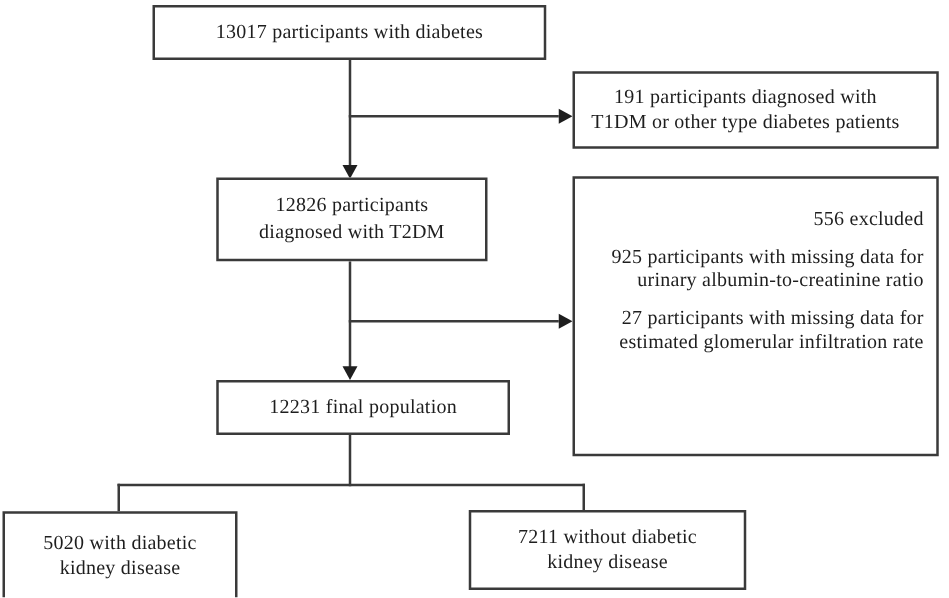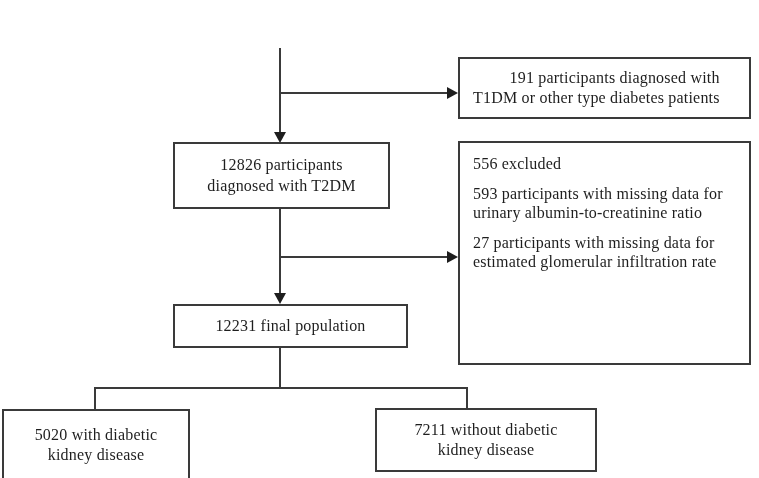--- a/index.html
+++ b/index.html
@@ -24,28 +24,29 @@
     display: flex;
     align-items: center;
     justify-content: center;
     font-size: 16px;
     line-height: 1.28;
     letter-spacing: 0.2px;
   }
   .node.center-text { text-align: center; }
   .node.left-text {
     justify-content: flex-start;
-    text-align: right;
+    text-align: center;
     padding-left: 13px;
     padding-right: 8px;
   }
   .lines { white-space: pre-line; }
   .node.excluded {
     display: block;
-    padding: 11px 10px 6px 13px;
+    padding: 23px 10px 6px 13px;
+    text-align: right;
   }
   .node.excluded .para {
     margin: 0 0 10px 0;
     line-height: 1.22;
   }
   .node.excluded .para:last-child { margin-bottom: 0; }
   .conn {
     position: absolute;
     background: #3a3a3a;
   }
@@ -81,34 +82,37 @@
   <div class="arrow-down" style="left:274px;top:293px"></div>
 
   <div class="conn" style="left:279px;top:256px;width:168px;height:2px"></div>
   <div class="arrow-right" style="left:447px;top:251px"></div>
 
   <div class="conn" style="left:279px;top:348px;width:2px;height:41px"></div>
   <div class="conn" style="left:94px;top:387px;width:374px;height:2px"></div>
   <div class="conn" style="left:94px;top:387px;width:2px;height:23px"></div>
   <div class="conn" style="left:466px;top:387px;width:2px;height:22px"></div>
 
+  <div class="node center-text" style="left:122px;top:4px;width:315px;height:44px">
+    <span class="lines">13017 participants with diabetes</span>
+  </div>
 
   <div class="node left-text" style="left:458px;top:57px;width:293px;height:62px">
     <span class="lines">191 participants diagnosed with
 T1DM or other type diabetes patients</span>
   </div>
 
   <div class="node center-text" style="left:173px;top:142px;width:217px;height:67px">
     <span class="lines">12826 participants
 diagnosed with T2DM</span>
   </div>
 
   <div class="node excluded" style="left:458px;top:141px;width:293px;height:224px">
     <div class="para lines">556 excluded</div>
-    <div class="para lines">593 participants with missing data for
+    <div class="para lines">925 participants with missing data for
 urinary albumin-to-creatinine ratio</div>
     <div class="para lines">27 participants with missing data for
 estimated glomerular infiltration rate</div>
   </div>
 
   <div class="node center-text" style="left:173px;top:304px;width:235px;height:44px">
     <span class="lines">12231 final population</span>
   </div>
 
   <div class="node center-text" style="left:2px;top:409px;width:188px;height:72px">

